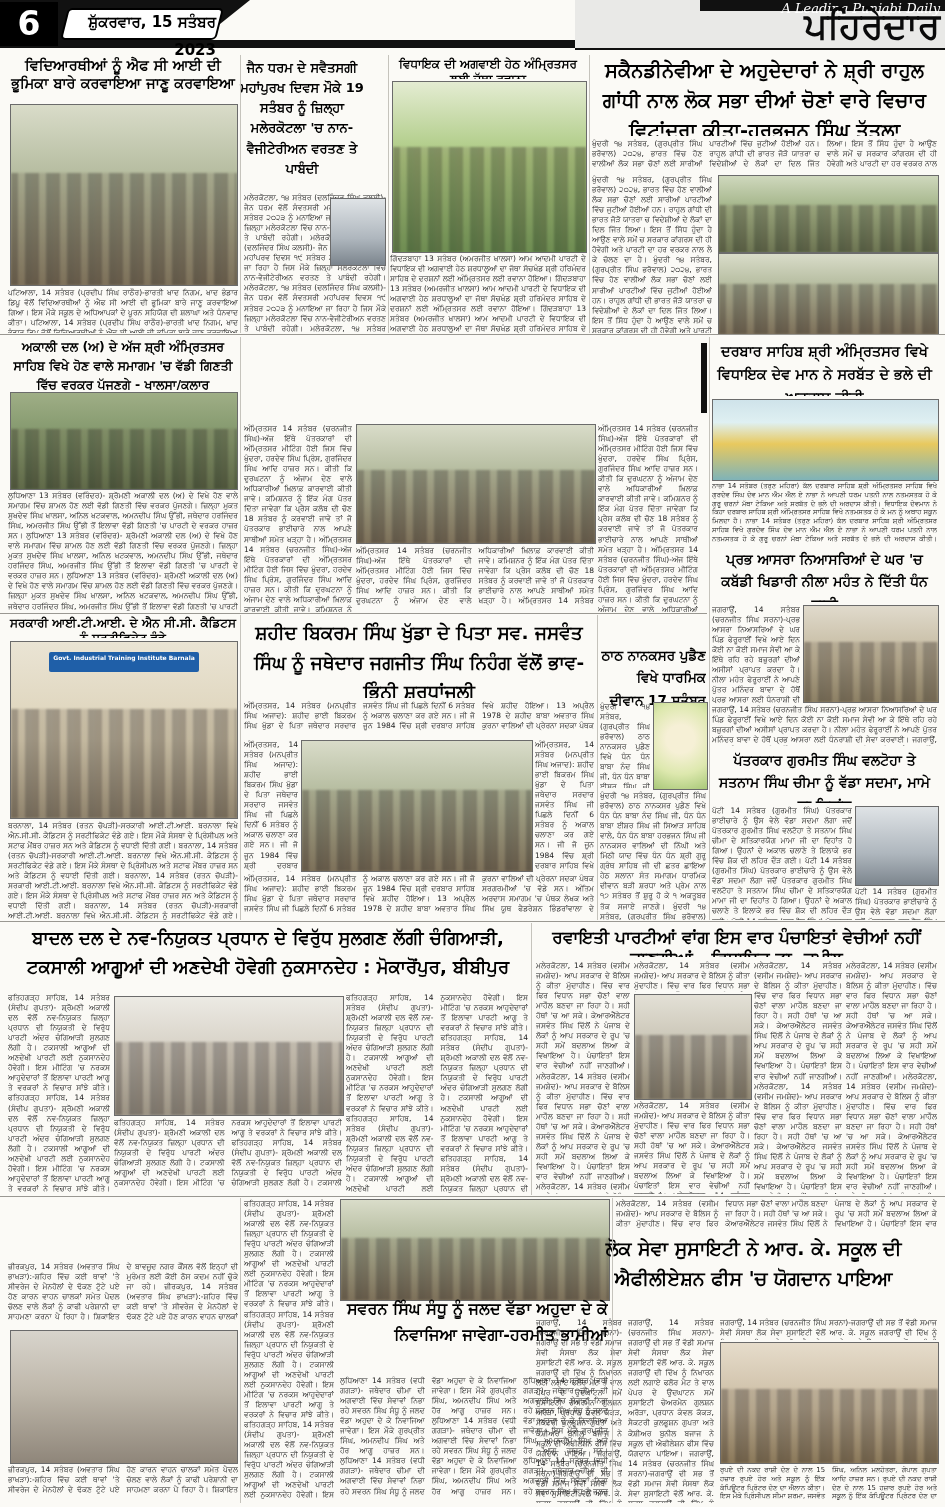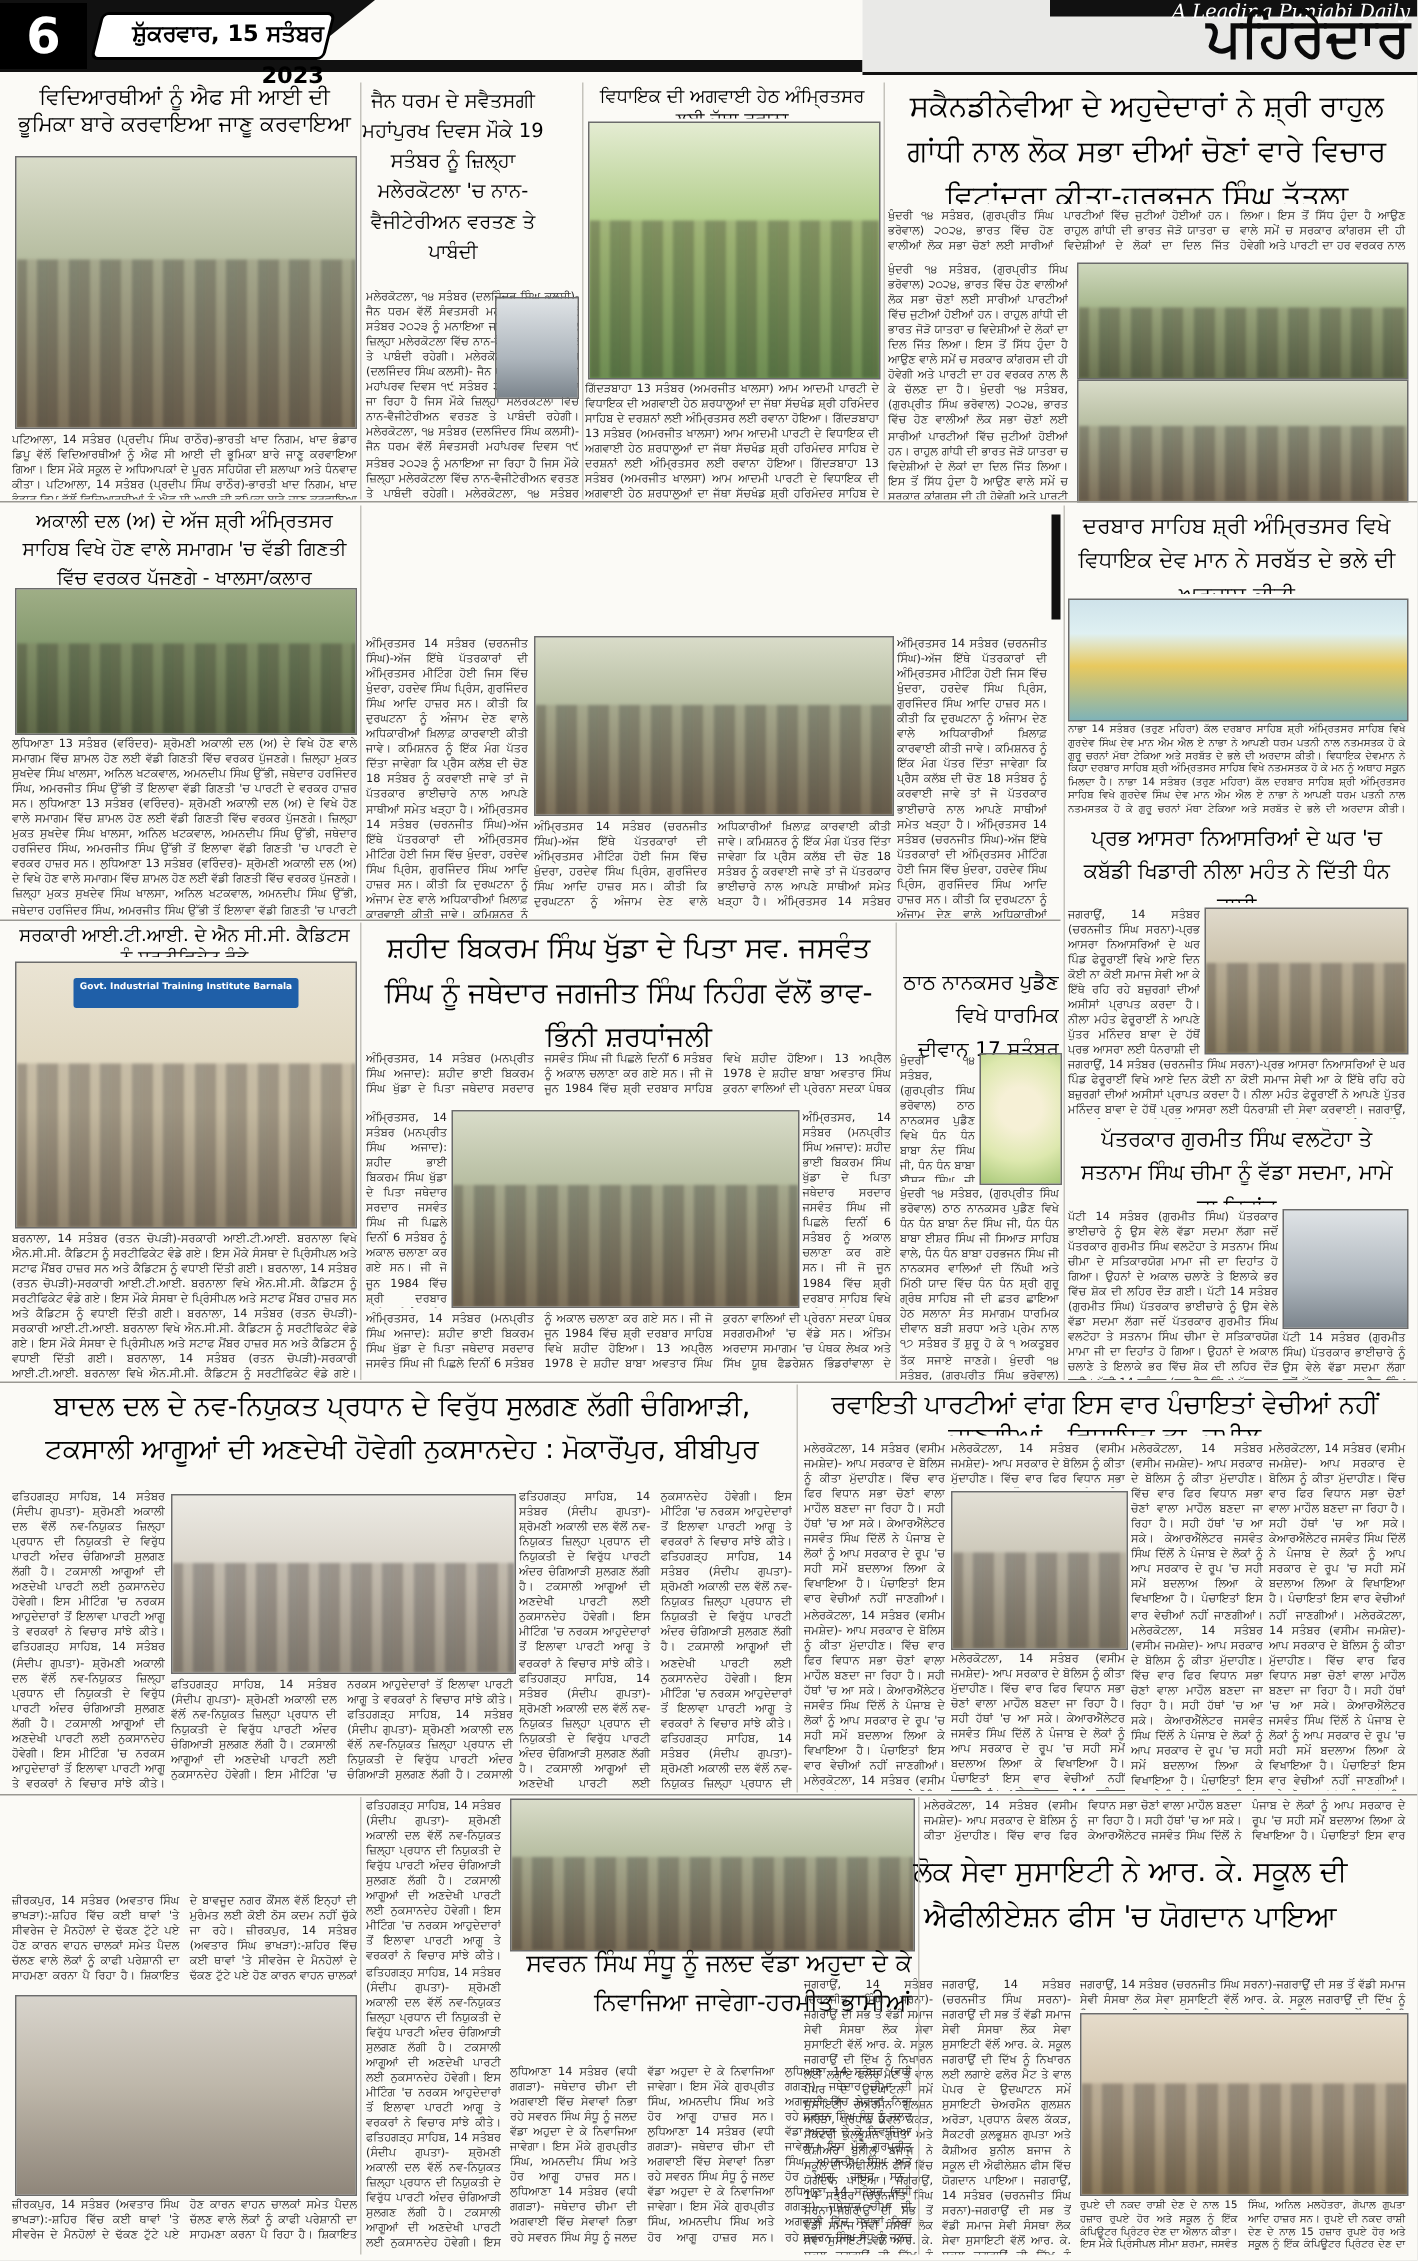--- a/index.html
+++ b/index.html
@@ -1,19 +1,19 @@
 <!DOCTYPE html>
 <html><head>
 <meta charset="utf-8">
 <style>
   html,body{margin:0;padding:0;background:#e0e0dc;}
   #page{position:relative;width:945px;height:1507px;background:#fbfaf6;overflow:hidden;
         font-family:"DejaVu Sans",sans-serif;color:#1b1b1b;}
   .abs{position:absolute;}
-  .hl{font-weight:400;color:#000;text-align:center;overflow:hidden;line-height:1.25;}
+  .hl{font-weight:700;color:#000;text-align:center;overflow:hidden;line-height:1.25;}
   .bd{font-size:7.5px;line-height:1.34;text-align:justify;overflow:hidden;color:#222;}
   .cap{font-size:6.8px;line-height:1.3;text-align:justify;overflow:hidden;color:#222;}
   .photo{border:1px solid #6b6b6b;overflow:hidden;}
   .photo.ppl::after{content:"";position:absolute;left:0;right:0;bottom:0;height:62%;
      background:repeating-linear-gradient(90deg,rgba(55,45,38,.38) 0 7px,rgba(110,95,75,.22) 7px 14px,rgba(35,30,28,.34) 14px 21px);
      filter:blur(1px);}
   .photo{position:absolute;}
   .ph-group{background:linear-gradient(180deg,#d9dcc9 0%,#b4bb9e 40%,#82765f 100%);}
   .ph-group2{background:linear-gradient(180deg,#cfd8bd 0%,#9fb184 45%,#6d7b55 100%);}
   .ph-field{background:linear-gradient(180deg,#e4ecd2 0%,#a9c87e 45%,#6f9a55 100%);}

